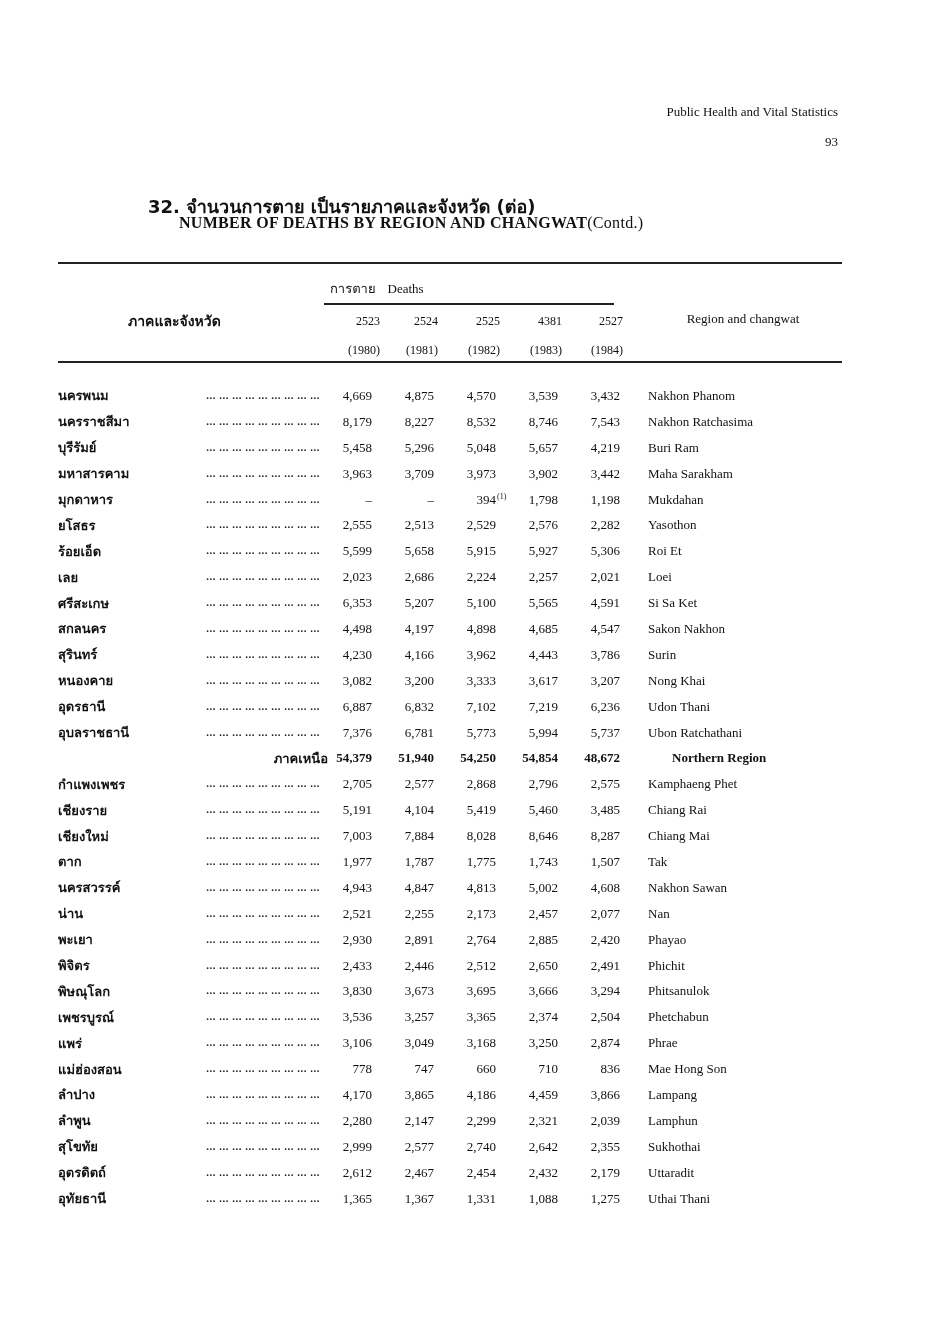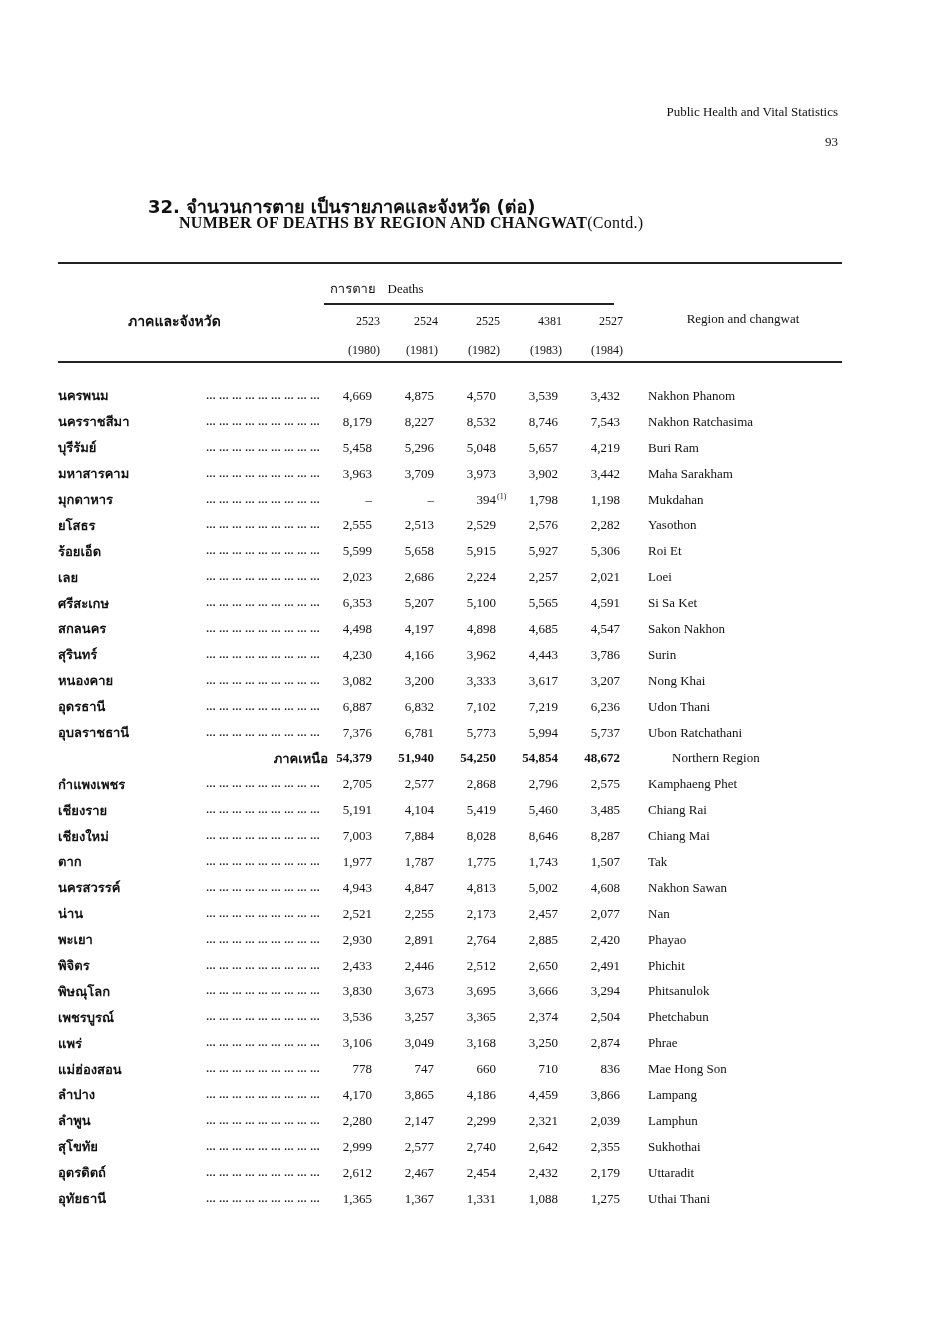--- a/index.html
+++ b/index.html
@@ -24,21 +24,21 @@
   table.data { position: absolute; left: 58px; top: 383px; border-collapse: collapse; }
   table.data td { padding: 0; height: 25.9px; font-size: 13px; white-space: nowrap; vertical-align: middle; }
   td.th-name { width: 270px; font-family: "DejaVu Sans", sans-serif; font-size: 13px; font-weight: bold; position: relative; }
   td.th-name .nm { display: inline-block; }
   td.th-name .dots { position: absolute; left: 88px; right: 8px; top: 50%; transform: translateY(-55%); text-align: right; font-family: "Liberation Serif", serif; font-size: 11px; letter-spacing: 0.5px; color: #222; overflow: hidden; }
   td.num { width: 62px; text-align: right; font-size: 12.5px; padding-right: 0; }
   td.num.first { width: 44px; text-decoration: underline; }
   td.en-name { padding-left: 28px !important; font-size: 13px; }
   tr.region td.th-name { text-align: right; padding-left: 0; }
   tr.region td.num { font-weight: bold; }
-  tr.region td.en-name { font-weight: normal; padding-left: 52px !important; margin-top: 32px; }
+  tr.region td.en-name { font-weight: bold; padding-left: 52px !important; margin-top: 32px; }
   sup.fn { font-size: 8px; vertical-align: 7px; margin-left: 1px; position: absolute; }
   .numwrap { position: relative; display: inline-block; }
 </style>
 </head>
 <body>
 
 <div class="running-head">Public Health and Vital Statistics</div>
 <div class="page-num">93</div>
 
 <div class="title-th">32. จำนวนการตาย เป็นรายภาคและจังหวัด   (ต่อ)</div>

